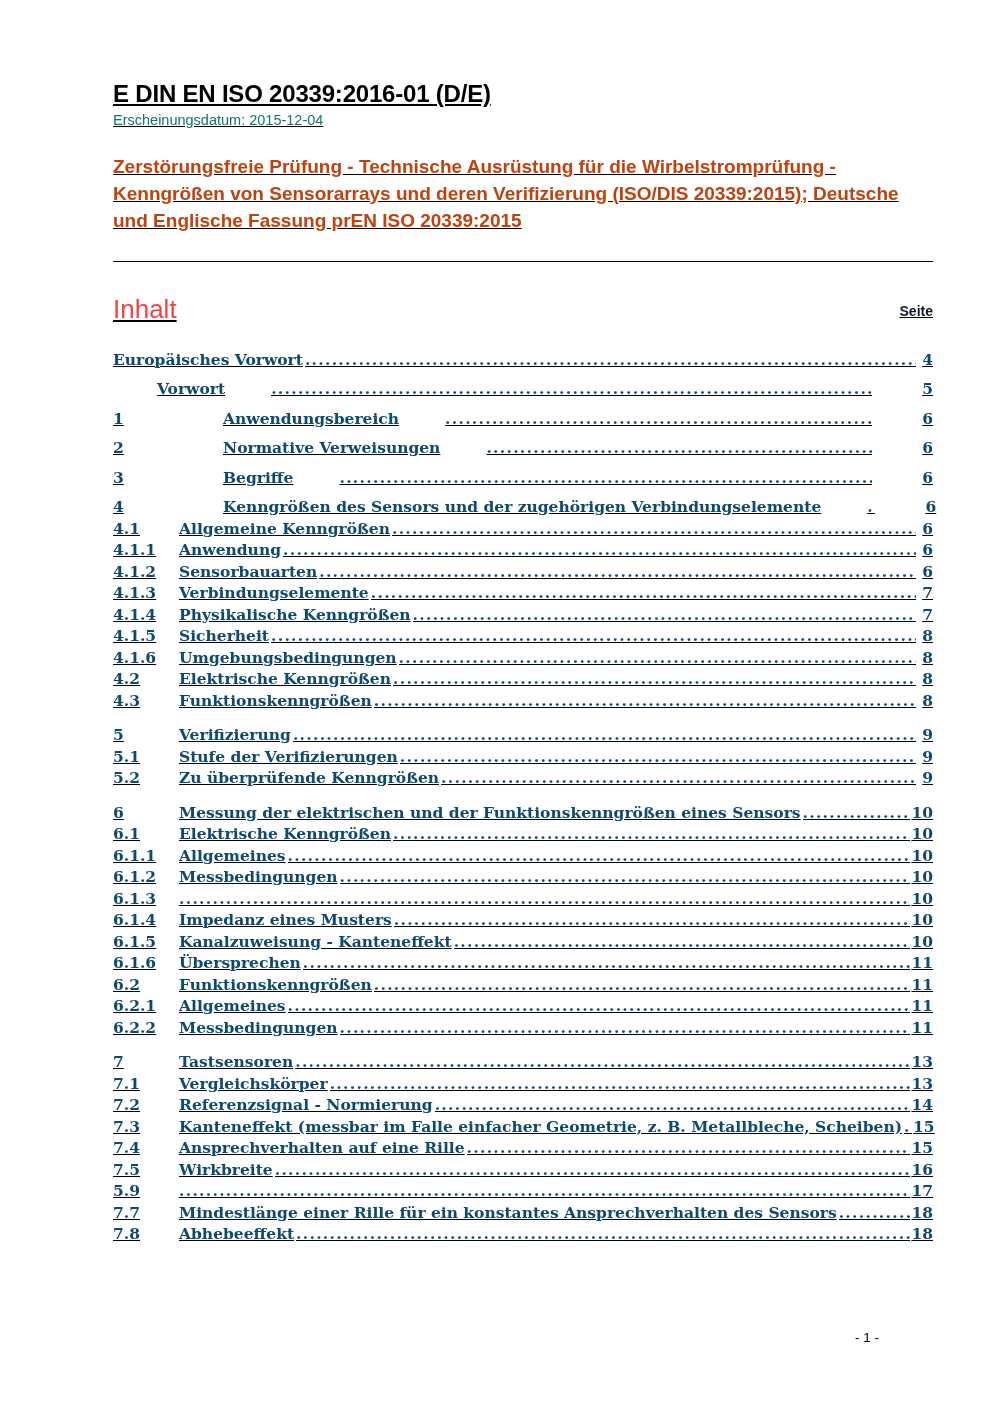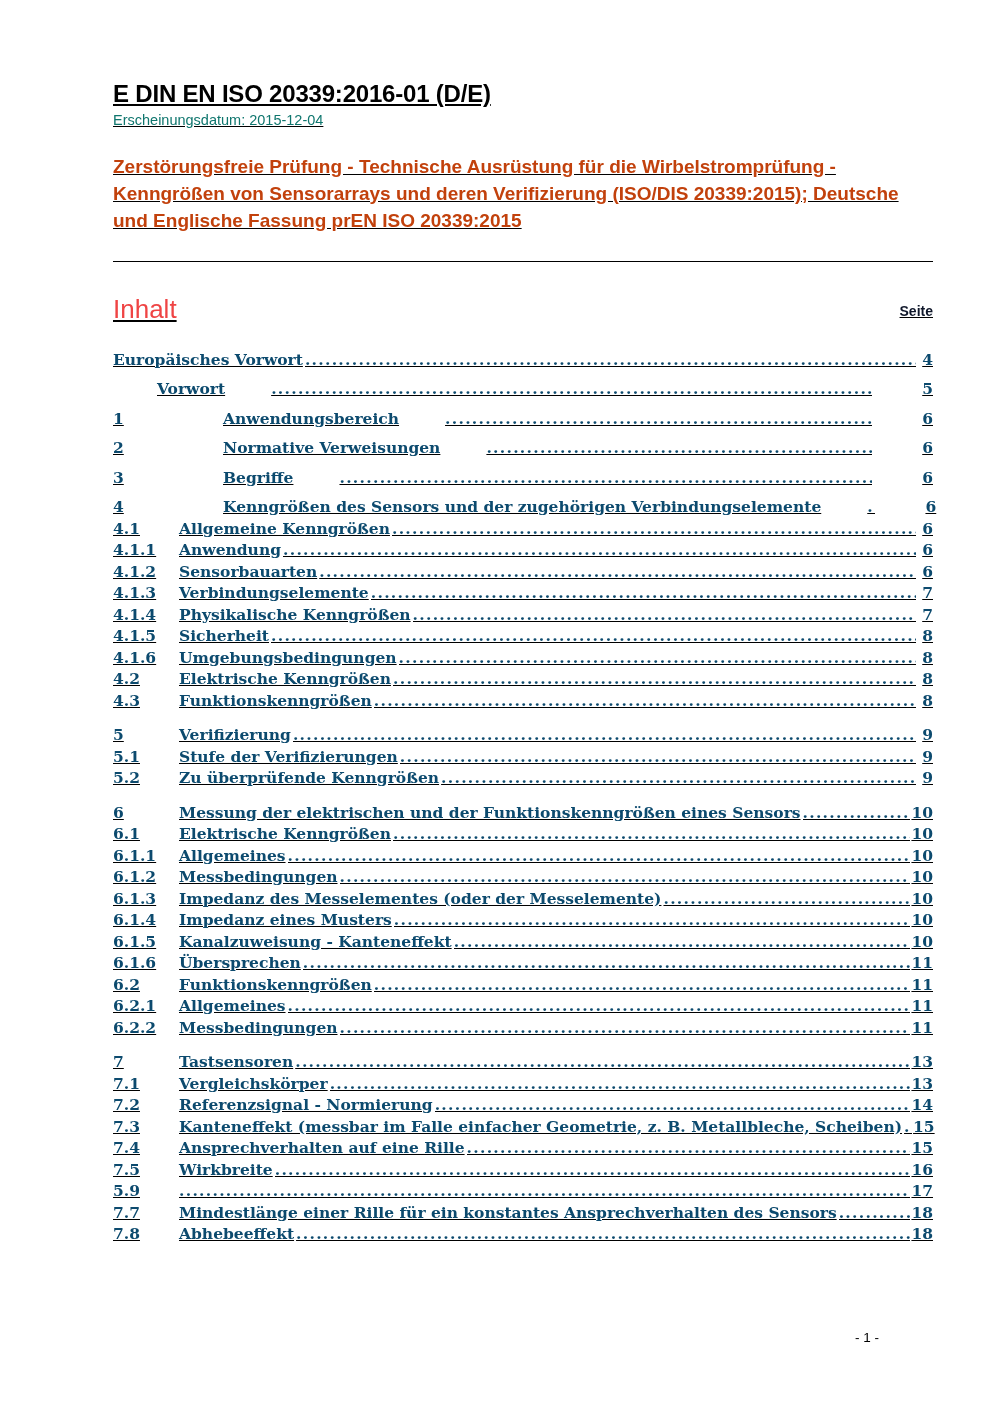--- a/index.html
+++ b/index.html
@@ -286,21 +286,20 @@
           <span class="pg">10</span>
         </div>
         <div class="toc-row gap-xs">
           <span class="num">6.1.2</span>
           <span class="label">Messbedingungen</span>
           <span class="dots">................................................................................................................................................................</span>
           <span class="pg">10</span>
         </div>
         <div class="toc-row gap-xs">
           <span class="num">6.1.3</span>
-          <span class="label">Impedanz des Messelementes (oder der Messelemente)</span>
           <span class="dots">................................................................................................................................................................</span>
           <span class="pg">10</span>
         </div>
         <div class="toc-row gap-xs">
           <span class="num">6.1.4</span>
           <span class="label">Impedanz eines Musters</span>
           <span class="dots">................................................................................................................................................................</span>
           <span class="pg">10</span>
         </div>
         <div class="toc-row gap-xs">

